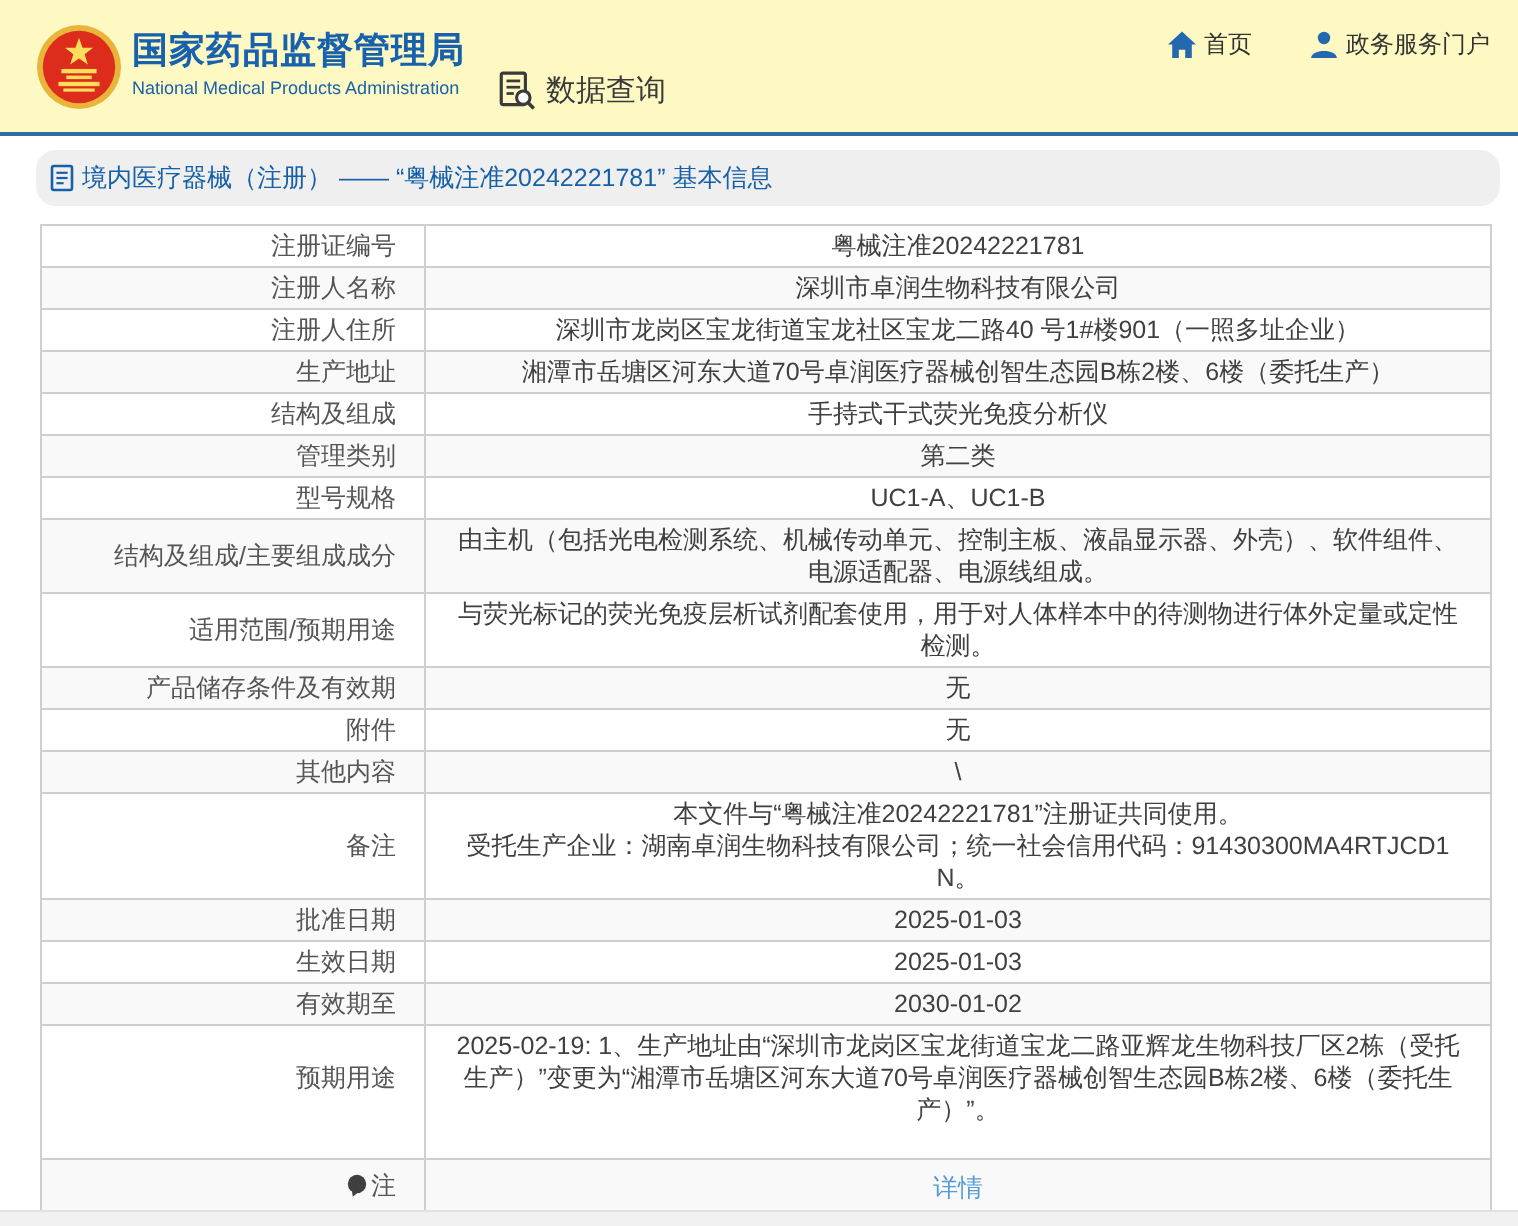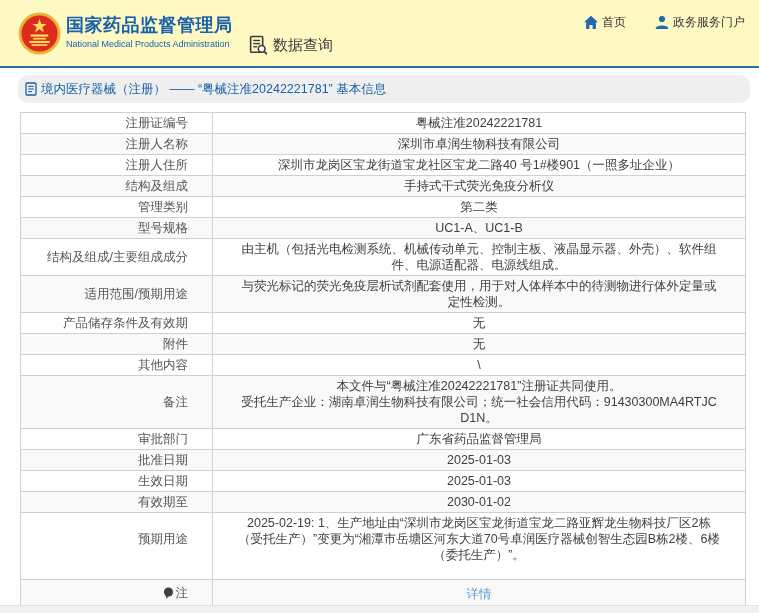--- a/index.html
+++ b/index.html
@@ -34,21 +34,21 @@
     display:flex; align-items:center; padding-left:7px;
     font-size:12.5px; color:#1660a8;border-radius:10px;
   }
   .breadcrumb .doc-ic { margin-right:4px; display:inline-flex; }
 
   
   .tbl-wrap { margin:9px 13px 0 20px; }
   table.info { width:100%; border-collapse:collapse; table-layout:fixed; }
   table.info td {
     border:1px solid #cfcfcf; font-size:12.5px; line-height:16px;
-    padding:2px 24px; vertical-align:middle;
+    padding:2px 14px; vertical-align:middle;
   }
   td.lbl { width:192px; text-align:right; color:#555; padding-right:10px; }
   td.val { color:#404040; text-align:center; padding-left:12px; white-space:pre-line; word-break:break-all; }
   tr:nth-child(even) td { background:#f9f9f9; }
   tr:nth-child(odd) td { background:#ffffff; }
   tr.changes-row td { padding-bottom:16px; }
   tr.note-row td { padding-top:5px; padding-bottom:5px; }
   .note-lbl-inner { display:inline-flex; align-items:center; gap:2px; }
   .detail-link { color:#569bd5; text-decoration:none; cursor:pointer; }
 
@@ -136,20 +136,24 @@
   </tr>
           <tr>
     <td class="lbl">注册人名称</td>
     <td class="val">深圳市卓润生物科技有限公司</td>
   </tr>
           <tr>
     <td class="lbl">注册人住所</td>
     <td class="val">深圳市龙岗区宝龙街道宝龙社区宝龙二路40 号1#楼901（一照多址企业）</td>
   </tr>
           <tr>
+    <td class="lbl">生产地址</td>
+    <td class="val">湘潭市岳塘区河东大道70号卓润医疗器械创智生态园B栋2楼、6楼（委托生产）</td>
+  </tr>
+          <tr>
     <td class="lbl">结构及组成</td>
     <td class="val">手持式干式荧光免疫分析仪</td>
   </tr>
           <tr>
     <td class="lbl">管理类别</td>
     <td class="val">第二类</td>
   </tr>
           <tr>
     <td class="lbl">型号规格</td>
     <td class="val">UC1-A、UC1-B</td>
@@ -171,24 +175,20 @@
     <td class="val">无</td>
   </tr>
           <tr>
     <td class="lbl">其他内容</td>
     <td class="val">\</td>
   </tr>
           <tr>
     <td class="lbl">备注</td>
     <td class="val">本文件与“粤械注准20242221781”注册证共同使用。
 受托生产企业：湖南卓润生物科技有限公司；统一社会信用代码：91430300MA4RTJCD1N。</td>
-  </tr>
-          <tr>
-    <td class="lbl">审批部门</td>
-    <td class="val">广东省药品监督管理局</td>
   </tr>
           <tr>
     <td class="lbl">批准日期</td>
     <td class="val">2025-01-03</td>
   </tr>
           <tr>
     <td class="lbl">生效日期</td>
     <td class="val">2025-01-03</td>
   </tr>
           <tr>

